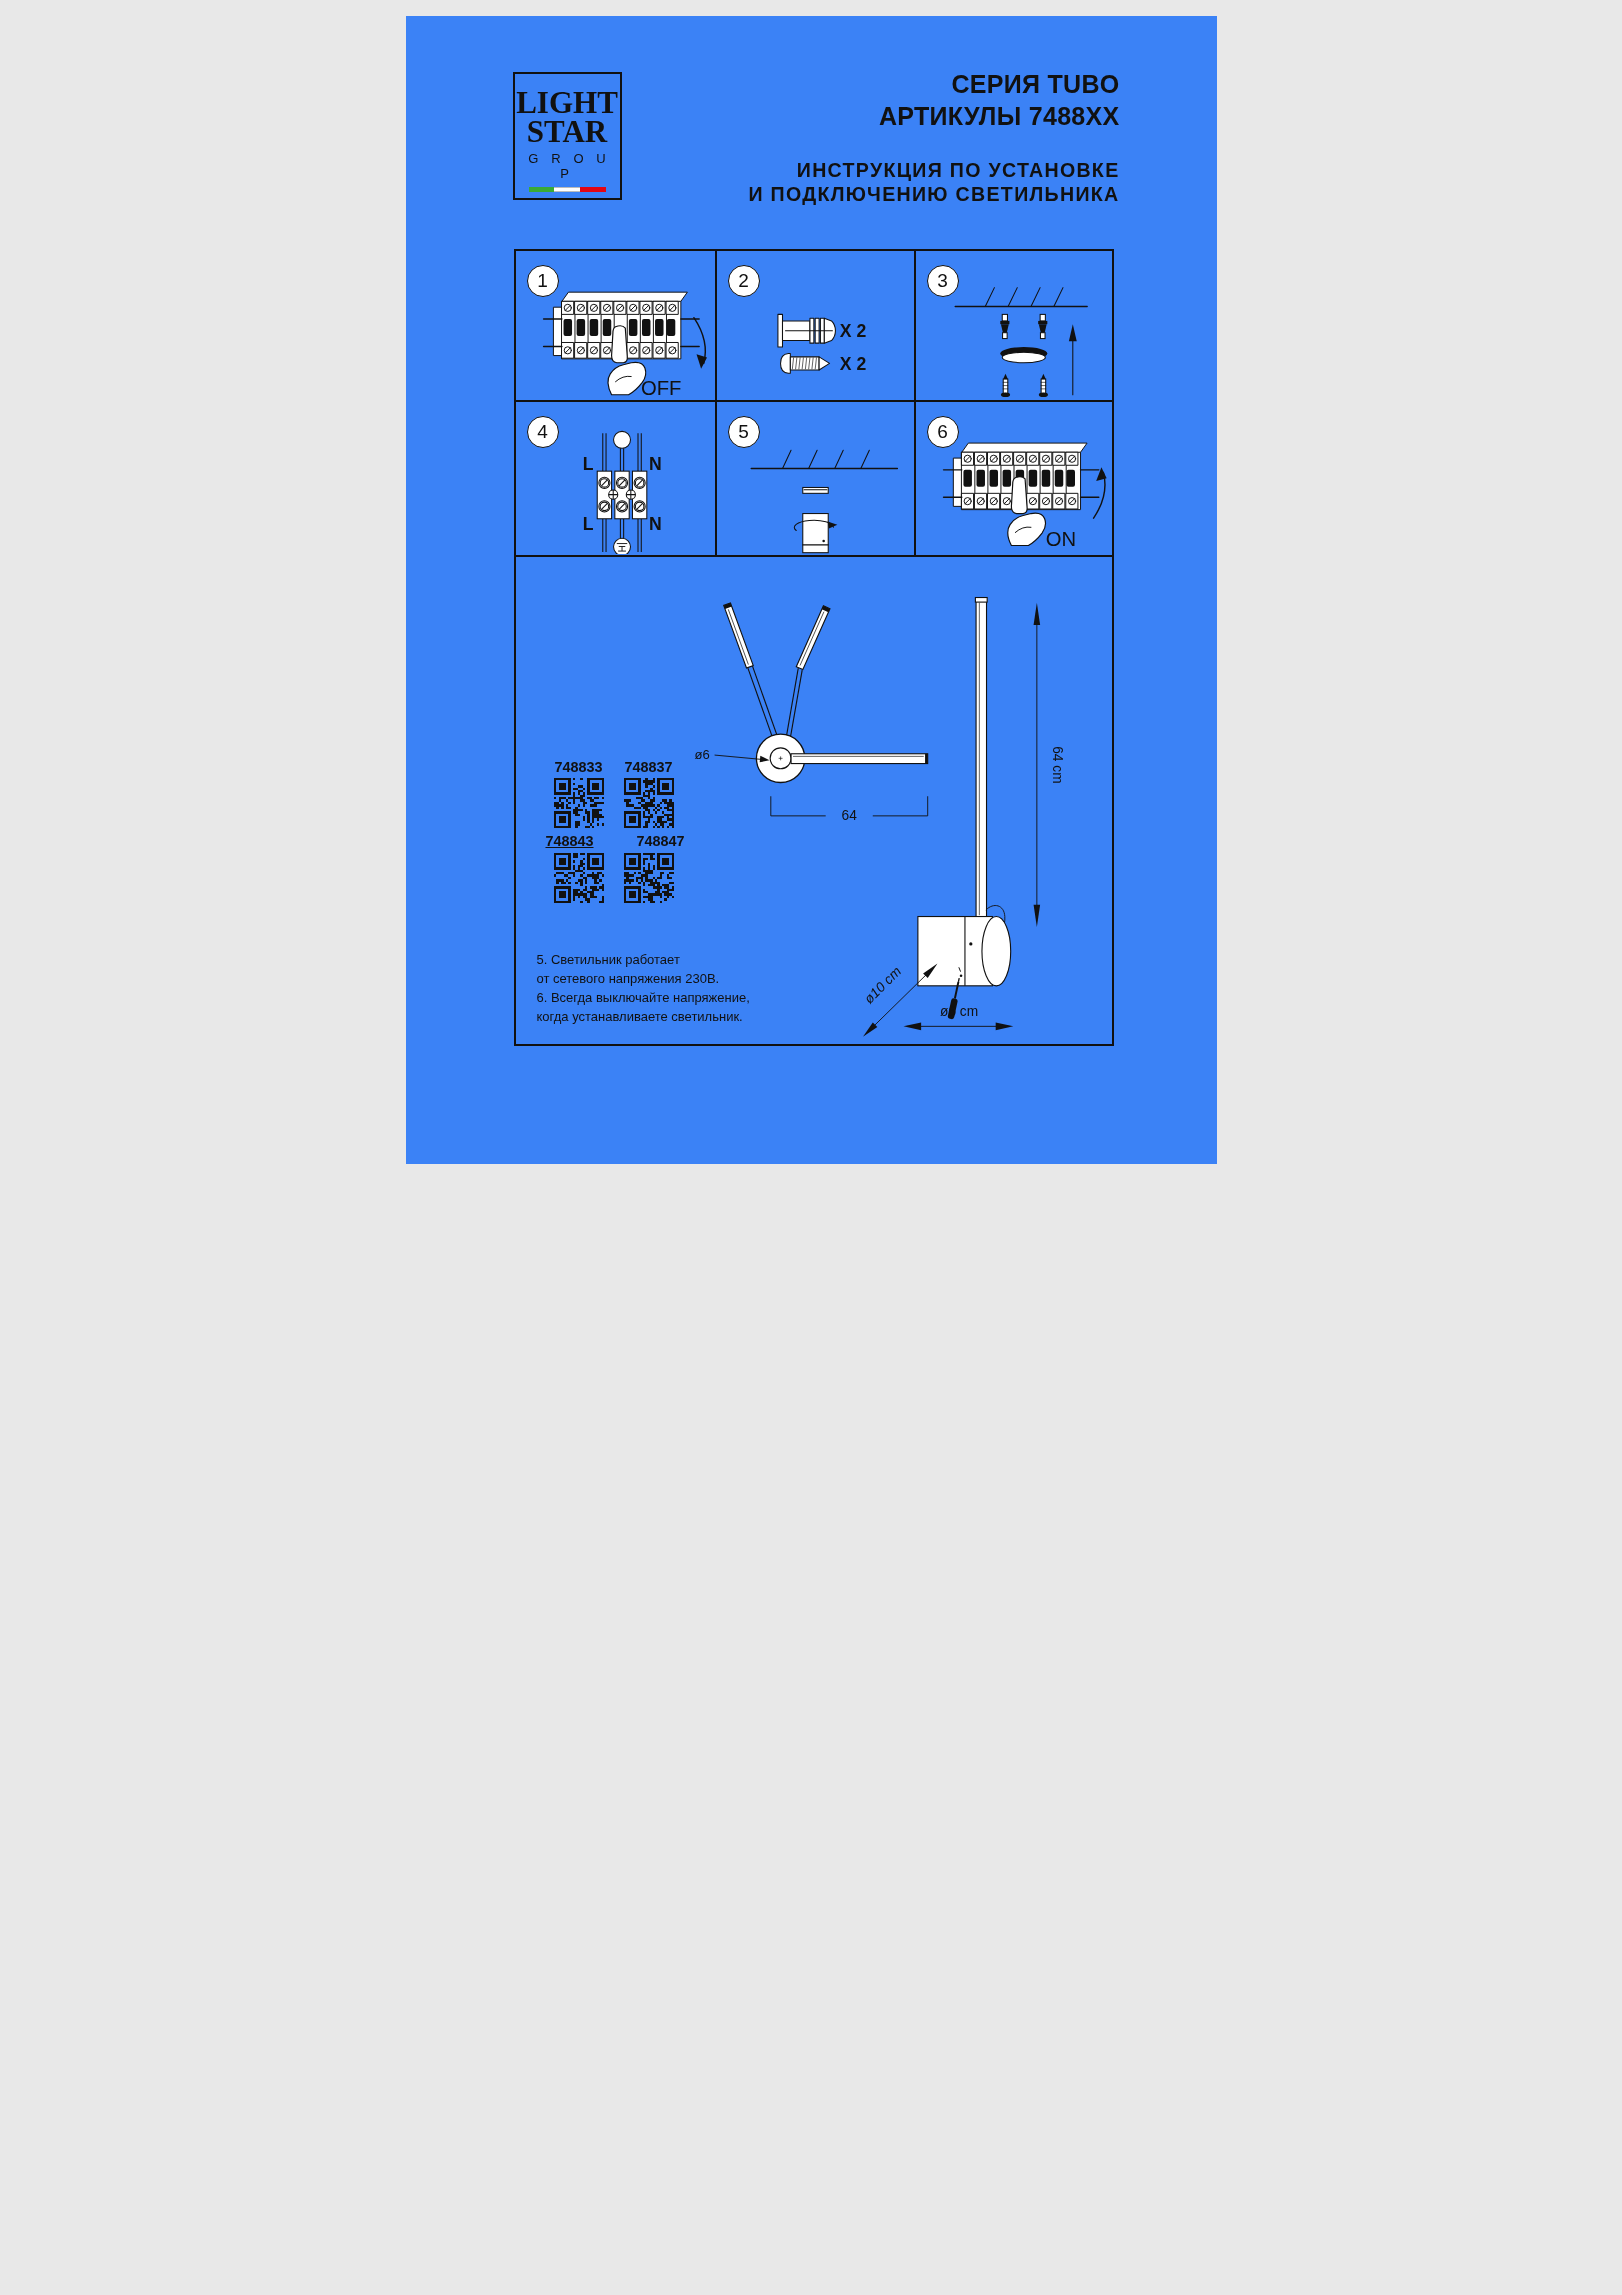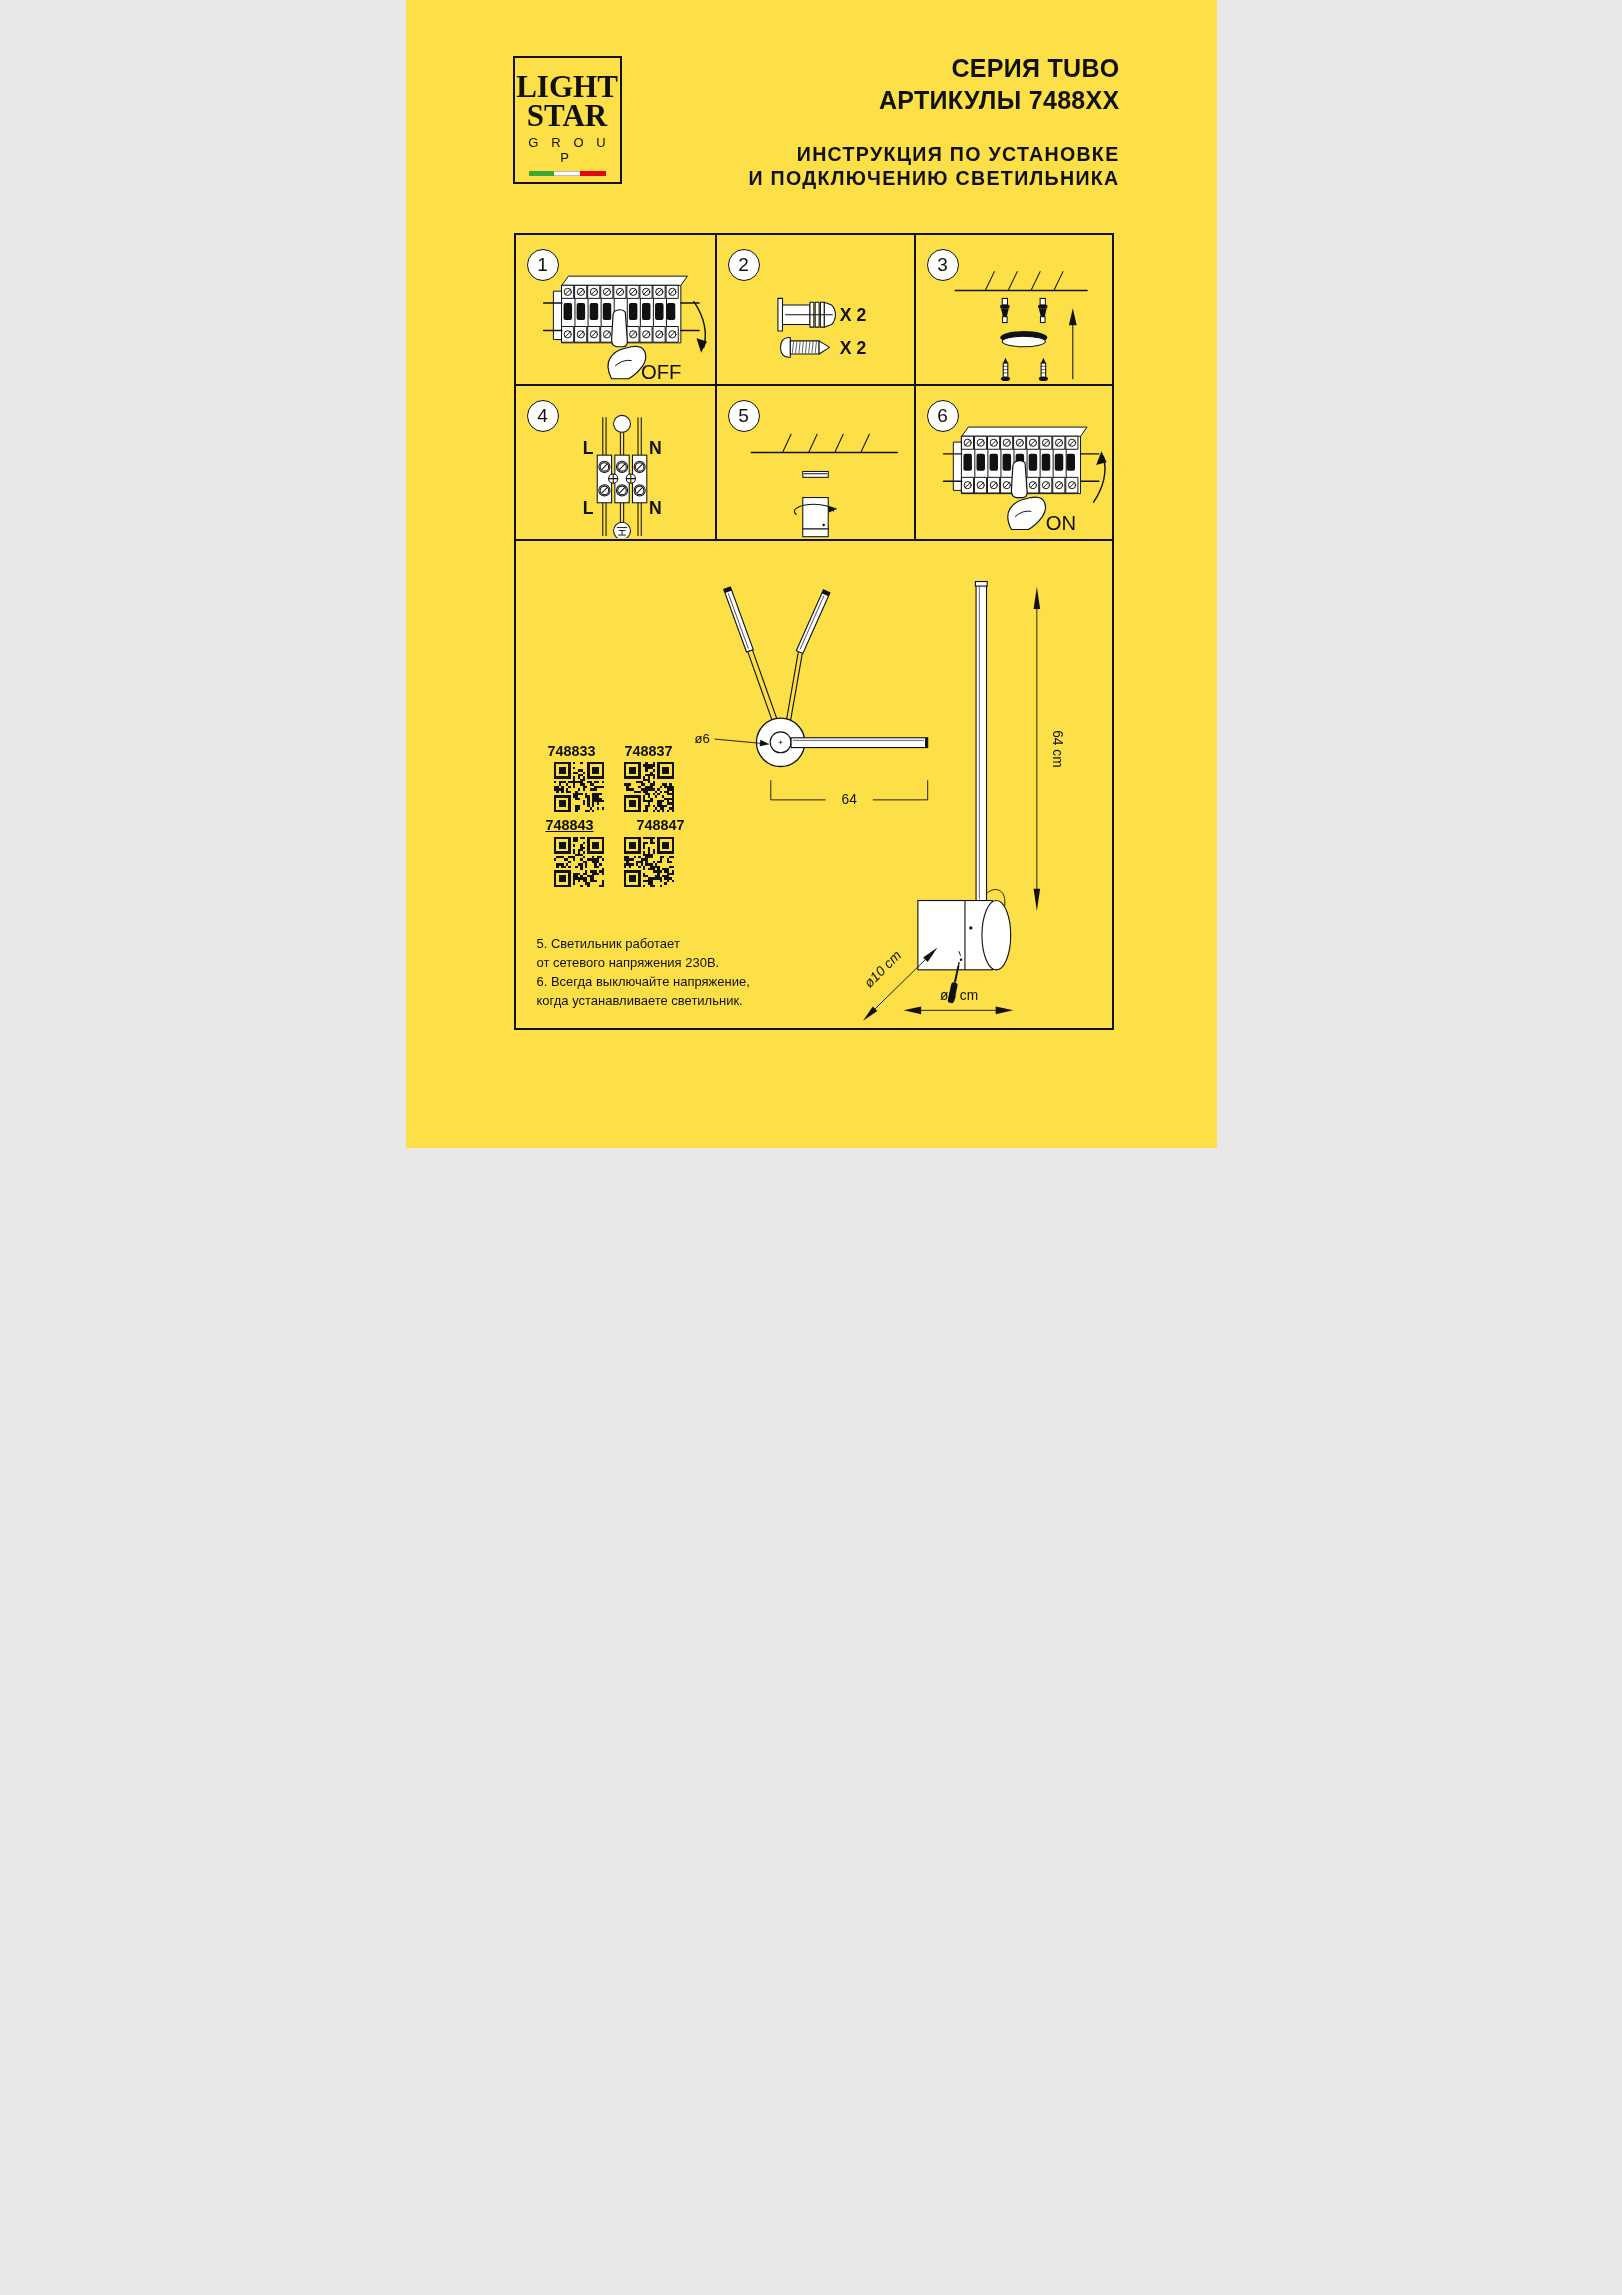--- a/index.html
+++ b/index.html
@@ -1,16 +1,16 @@
 <!DOCTYPE html>
 <html style="font-size:10.5px"><head>
 <meta charset="utf-8">
 <style>
   html,body{margin:0;padding:0;background:#e8e8e8;}
-  .sheet{position:relative;width:811px;height:1148px;background:#fde047;margin:0 auto;
+  .sheet{position:relative;width:811px;height:1148px;background:#3b82f6;margin:16px auto;
          font-family:"Liberation Sans",sans-serif;color:#111;overflow:hidden;}
   
   .logo-box{position:absolute;left:107px;top:56px;width:109px;height:128px;border:2px solid #111;
             box-sizing:border-box;text-align:center;padding-top:14.4px;}
   .logo-word{font-family:"Liberation Serif",serif;font-weight:bold;font-size:31px;line-height:29px;letter-spacing:0px;}
   .logo-group{font-size:13px;letter-spacing:4.6px;text-indent:4.6px;margin-top:4.6px;font-weight:400;}
   .flag{width:77px;height:5.2px;margin:5.9px auto 0;display:flex;}
   .flag span{flex:1;height:100%;box-sizing:border-box;}
   .flag .mid{border-top:0.7px solid #bbb;border-bottom:0.7px solid #bbb;}
   
@@ -382,21 +382,21 @@
             <polygon points="739,718 712,712 712,724" fill="#111" stroke="none"></polygon>
           </g>
         </g>
         <text class="svgt" x="263" y="309" text-anchor="middle" font-size="20">ø6</text>
         <text class="svgt" x="488" y="403" text-anchor="middle" font-size="21">64</text>
         <text class="svgt" transform="translate(800,318) rotate(90)" text-anchor="middle" font-size="21">64 cm</text>
         <text class="svgt" transform="translate(544,660) rotate(-45)" text-anchor="middle" font-size="21" font-style="italic">ø10 cm</text>
         <text class="svgt" x="656" y="702" text-anchor="middle" font-size="21">ø6 cm</text>
       </svg>
 
-      <div class="article" style="left:20px;top:202px;">748833</div>
+      <div class="article" style="left:27px;top:202px;">748833</div>
       <div class="article" style="left:97px;top:202px;">748837</div>
       <div class="qr" style="left:38px;top:221px;">
           <svg viewBox="0 0 21 21" shape-rendering="crispEdges" fill="#111">
             <rect x="0" y="0" width="1" height="1"></rect>
             <rect x="1" y="0" width="1" height="1"></rect>
             <rect x="2" y="0" width="1" height="1"></rect>
             <rect x="3" y="0" width="1" height="1"></rect>
             <rect x="4" y="0" width="1" height="1"></rect>
             <rect x="5" y="0" width="1" height="1"></rect>
             <rect x="6" y="0" width="1" height="1"></rect>

